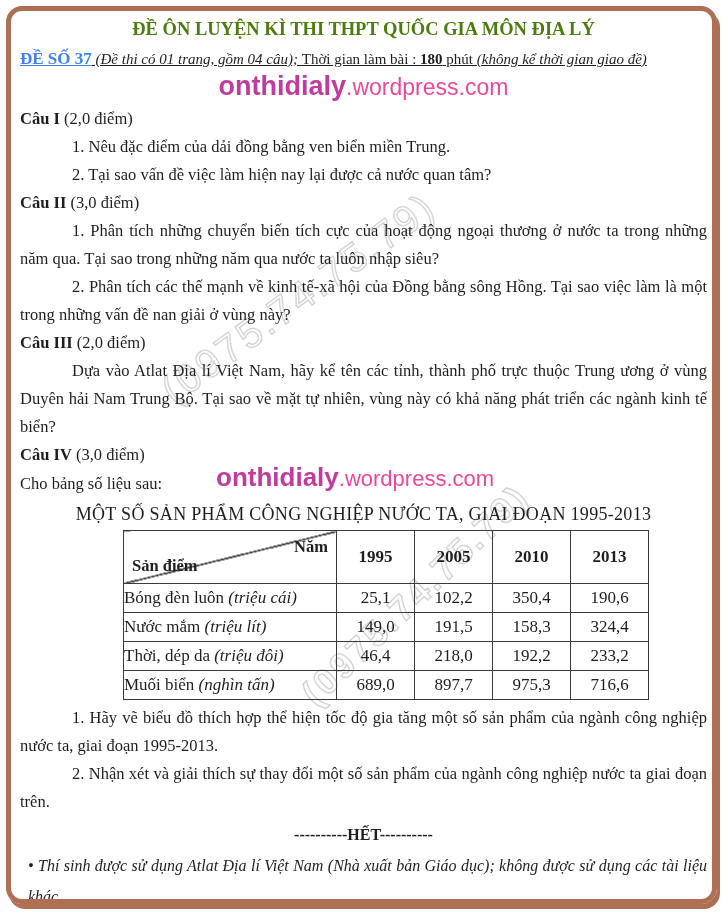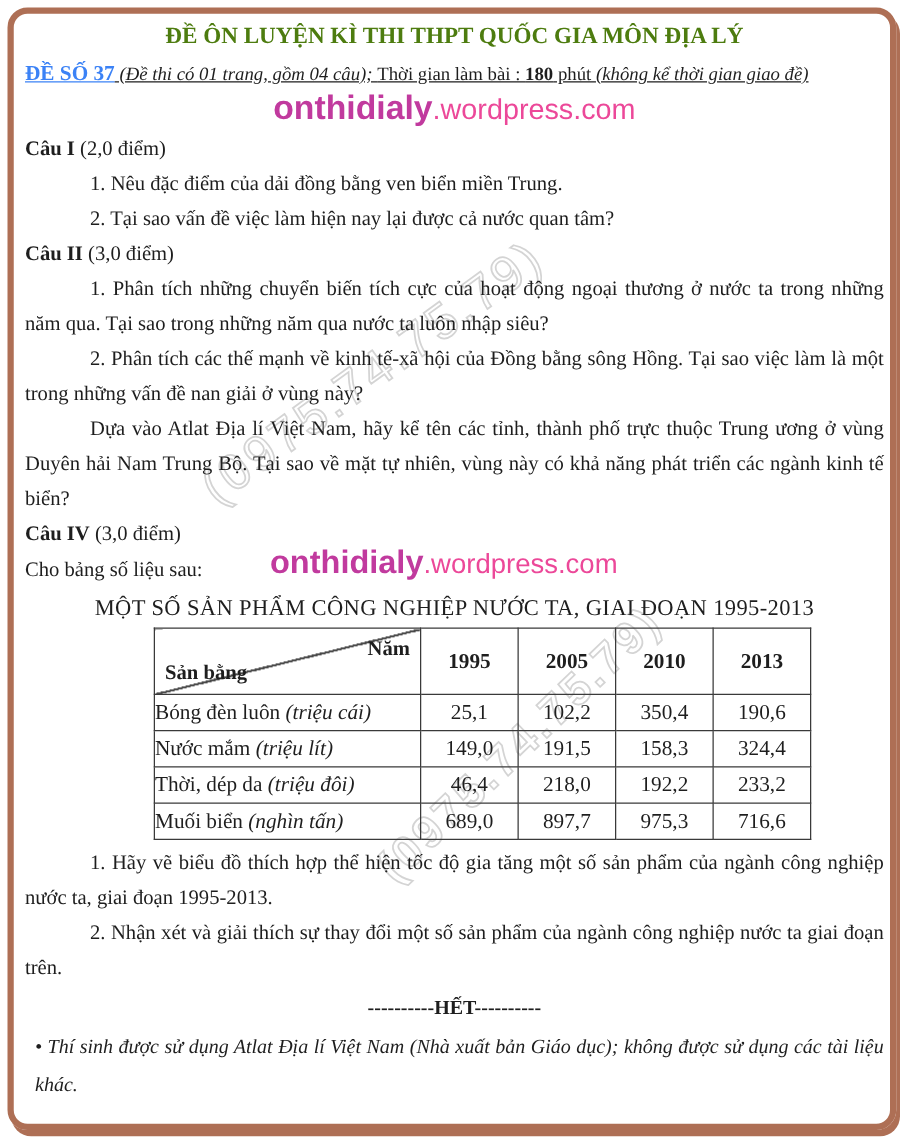--- a/index.html
+++ b/index.html
@@ -103,20 +103,21 @@
     <div class="body-text">
 
       <p class="qhead"><span class="b">Câu I</span><span> (2,0 điểm)</span></p>
       <p class="qitem">1. Nêu đặc điểm của dải đồng bằng ven biển miền Trung.</p>
       <p class="qitem">2. Tại sao vấn đề việc làm hiện nay lại được cả nước quan tâm?</p>
 
       <p class="qhead"><span class="b">Câu II</span><span> (3,0 điểm)</span></p>
       <p class="para">1. Phân tích những chuyển biến tích cực của hoạt động ngoại thương ở nước ta trong những năm qua. Tại sao trong những năm qua nước ta luôn nhập siêu?</p>
       <p class="para">2. Phân tích các thế mạnh về kinh tế-xã hội của Đồng bằng sông Hồng. Tại sao việc làm là một trong những vấn đề nan giải ở vùng này?</p>
 
+      <p class="qhead"><span class="b">Câu III</span><span> (2,0 điểm)</span></p>
       <p class="para">Dựa vào Atlat Địa lí Việt Nam, hãy kể tên các tỉnh, thành phố trực thuộc Trung ương ở vùng Duyên hải Nam Trung Bộ. Tại sao về mặt tự nhiên, vùng này có khả năng phát triển các ngành kinh tế biển?</p>
 
       <p class="qhead"><span class="b">Câu IV</span><span> (3,0 điểm)</span></p>
 
       <div class="intro-line">
         <span>Cho bảng số liệu sau:</span>
         <span class="site-wm"><span class="site-bold">onthidialy</span><span class="site-rest">.wordpress.com</span></span>
       </div>
 
       <div class="tbl-title">MỘT SỐ SẢN PHẨM CÔNG NGHIỆP NƯỚC TA, GIAI ĐOẠN 1995-2013</div>
@@ -126,21 +127,21 @@
           <col class="col-prod">
             <col class="col-year">
             <col class="col-year">
             <col class="col-year">
             <col class="col-year">
         </colgroup>
         <tbody>
             <tr>
           <th class="diag">
             <span class="corner-top">Năm</span>
-            <span class="corner-bottom">Sản bằng</span>
+            <span class="corner-bottom">Sản điểm</span>
           </th>
           <th class="year">1995</th>
           <th class="year">2005</th>
           <th class="year">2010</th>
           <th class="year">2013</th>
         </tr>
         <tr>
           <td class="prod"><span>Bóng đèn luôn </span><span class="it">(triệu cái)</span></td>
           <td class="val">25,1</td>
           <td class="val">102,2</td>

